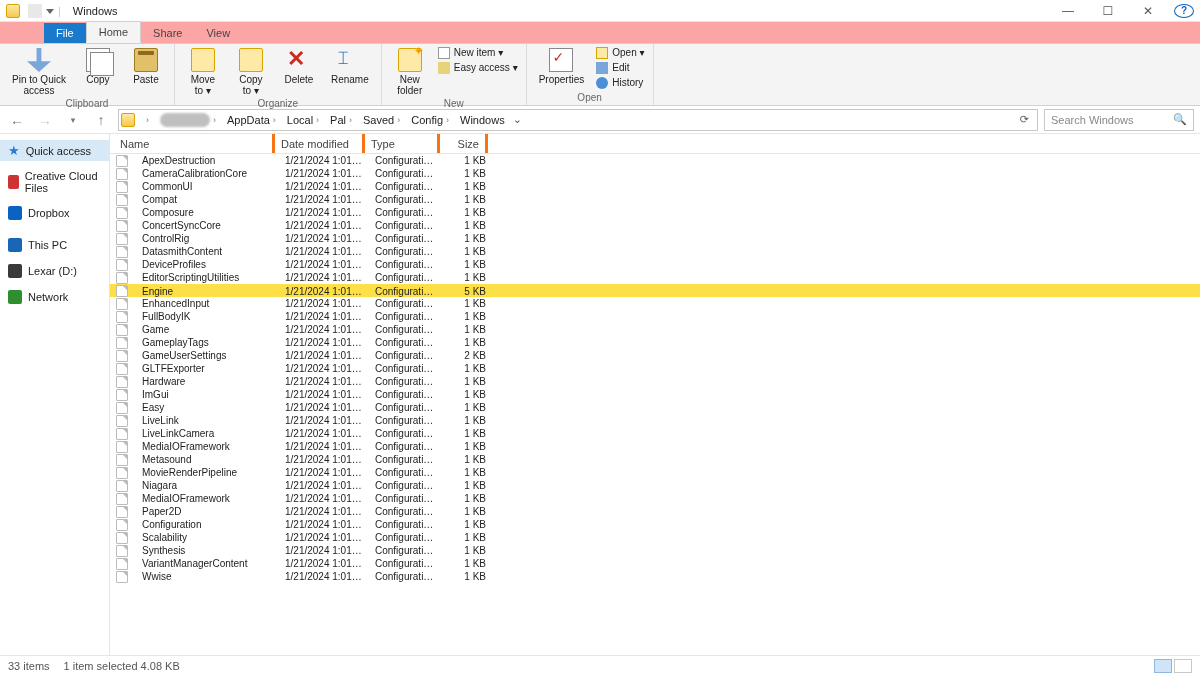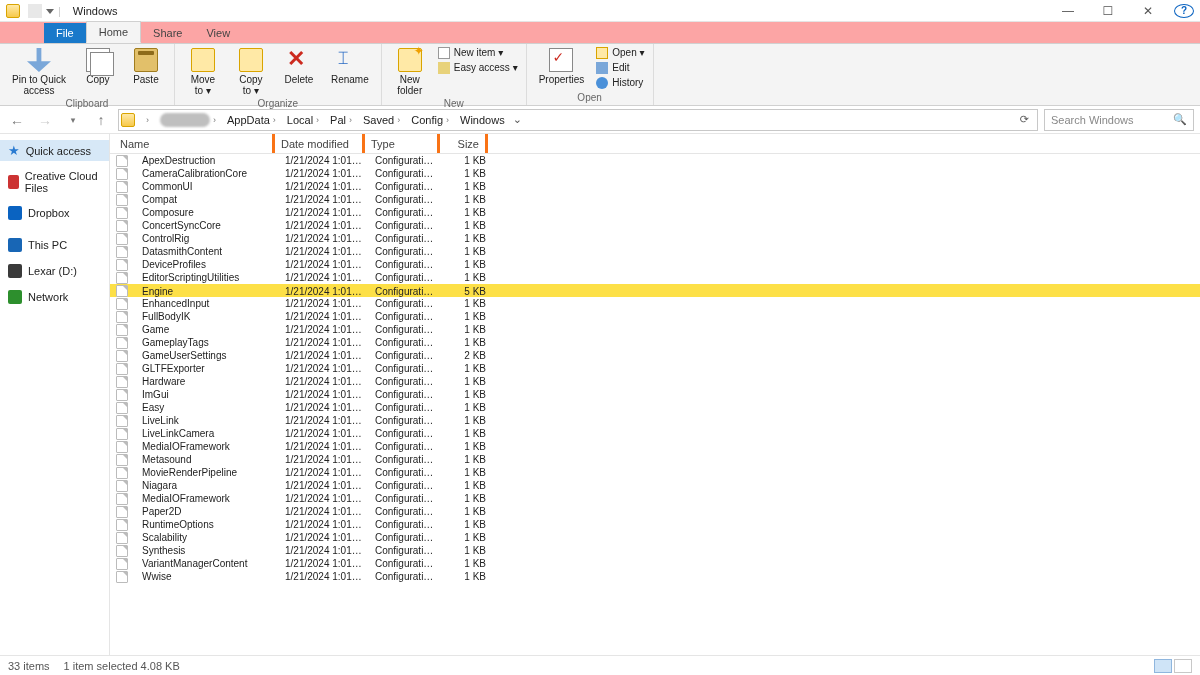--- a/index.html
+++ b/index.html
@@ -488,21 +488,21 @@
         </div>
         <div class="row">
           <span class="fico"></span>
           <span class="cell c-name" style="width:147px">Paper2D</span>
           <span class="cell c-date">1/21/2024 1:01 PM</span>
           <span class="cell c-type">Configuration sett...</span>
           <span class="cell c-size">1 KB</span>
         </div>
         <div class="row">
           <span class="fico"></span>
-          <span class="cell c-name" style="width:147px">RuntimeOptions</span>
+          <span class="cell c-name" style="width:147px">Configuration</span>
           <span class="cell c-date">1/21/2024 1:01 PM</span>
           <span class="cell c-type">Configuration sett...</span>
           <span class="cell c-size">1 KB</span>
         </div>
         <div class="row">
           <span class="fico"></span>
           <span class="cell c-name" style="width:147px">Scalability</span>
           <span class="cell c-date">1/21/2024 1:01 PM</span>
           <span class="cell c-type">Configuration sett...</span>
           <span class="cell c-size">1 KB</span>

